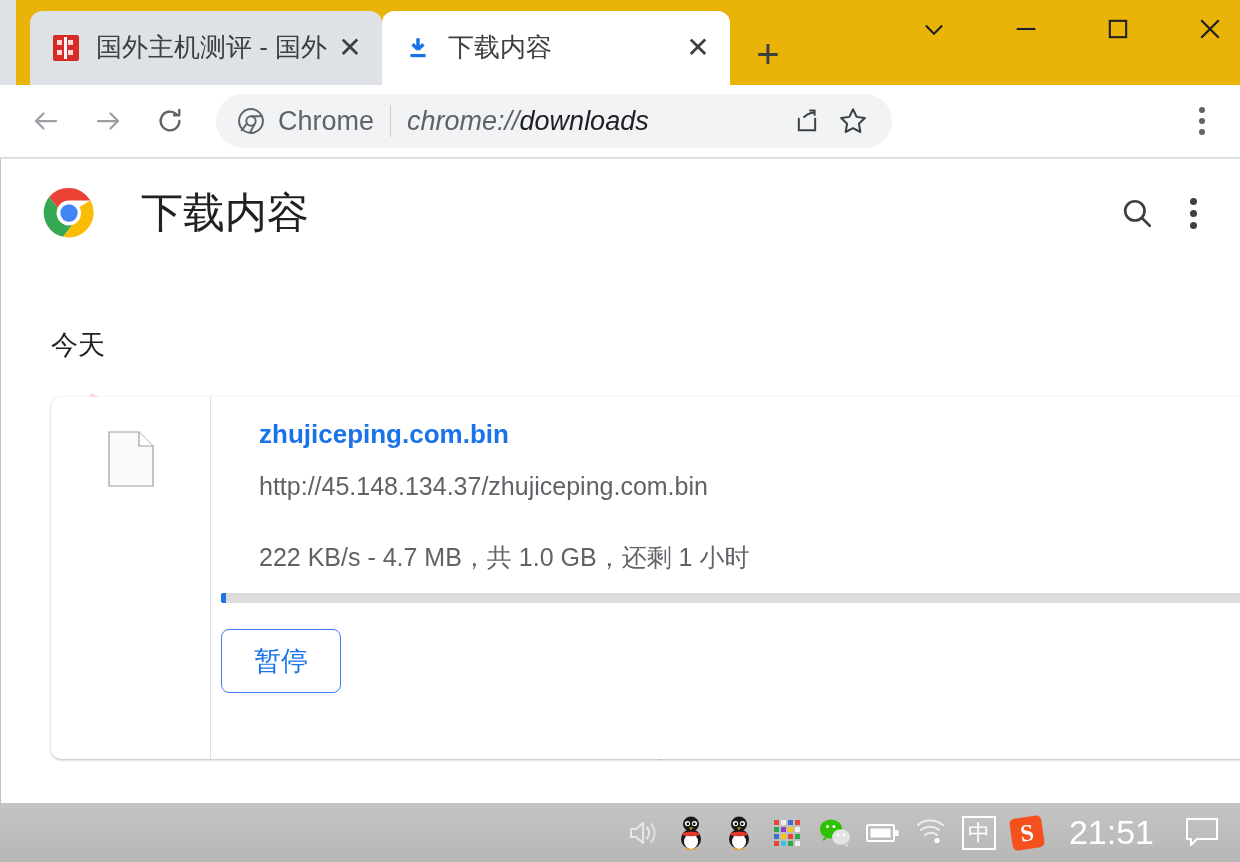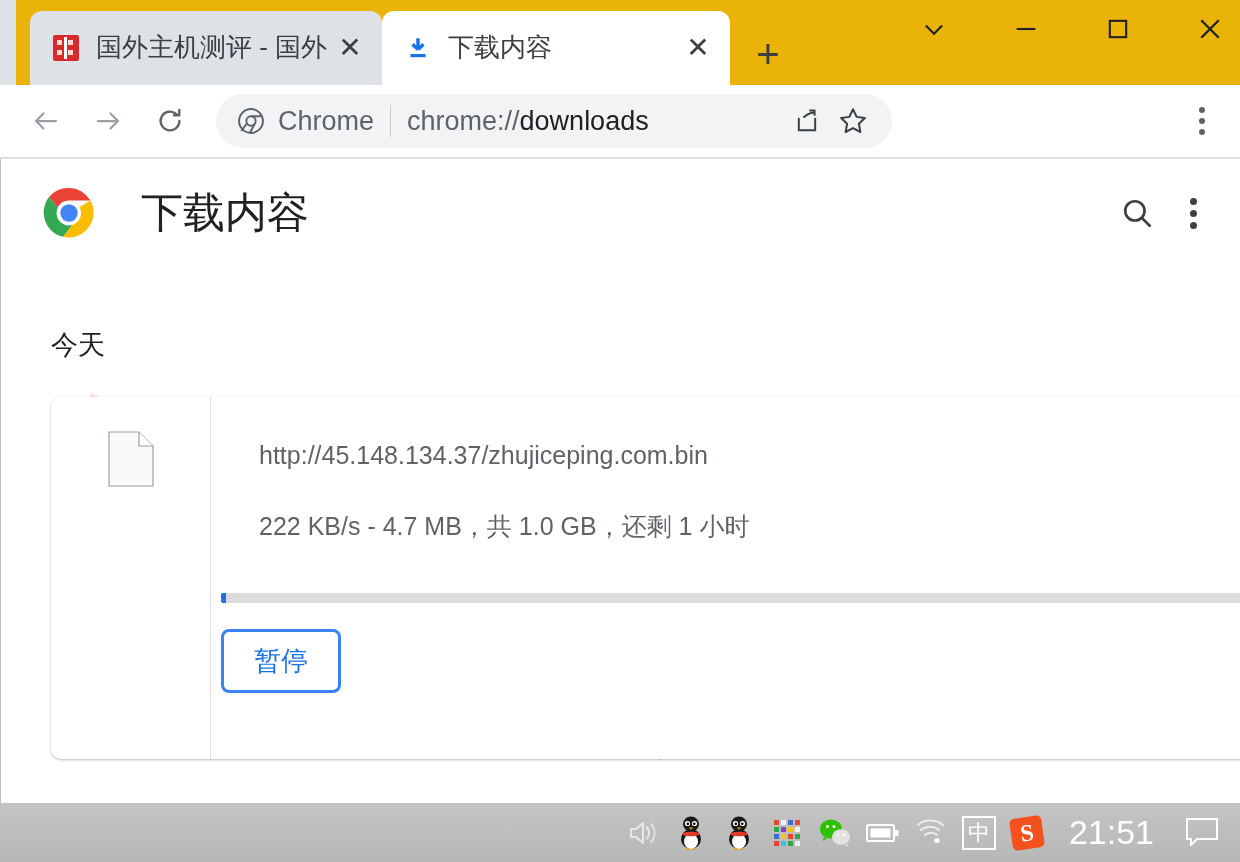--- a/index.html
+++ b/index.html
@@ -138,20 +138,21 @@
     margin-left: 16px;
     width: 1px; height: 32px;
     background: #c9cbcd;
     flex: 0 0 auto;
   }
   .omni-url {
     margin-left: 16px;
     font-size: 27px;
     color: #202124;
     white-space: nowrap;
+    font-style: italic;
   }
   .omni-url .scheme { color: #5f6368; }
   .omni-actions { margin-left: auto; display: flex; align-items: center; }
   .omni-icon-btn {
     width: 46px; height: 46px;
     display: flex; align-items: center; justify-content: center;
     cursor: pointer;
   }
   .toolbar-menu {
     position: absolute; right: 14px; top: 50%;
@@ -280,21 +281,21 @@
   .progress-fill {
     height: 100%; background: #1a73e8; width: 0.5%;
   }
   .dl-actions {
     position: absolute; left: 10px; top: 232px;
     display: flex; gap: 20px;
   }
   .dl-btn {
     min-width: 120px; height: 64px;
     padding: 0 26px;
-    border: 3px solid #3b82f6;
+    border: 1px solid #3b82f6;
     border-radius: 8px;
     background: #ffffff;
     color: #1a73e8;
     font-size: 27px;
     font-family: "Liberation Sans", "DejaVu Sans", sans-serif;
     cursor: pointer;
     display: flex; align-items: center; justify-content: center;
   }
 
   
@@ -475,20 +476,21 @@
     <div class="date-group">今天</div>
 
     <div class="dl-card">
       <div class="dl-card-left">
         <svg class="file-icon" viewBox="0 0 46 56">
           <path d="M1 1h30l14 14v40H1z" fill="#fafafa" stroke="#9aa0a6" stroke-width="1.2"></path>
           <path d="M31 1v14h14" fill="#ffffff" stroke="#9aa0a6" stroke-width="1.2"></path>
         </svg>
       </div>
       <div class="dl-card-body">
+        <a class="file-name">zhujiceping.com.bin</a>
         <div class="file-url">http://45.148.134.37/zhujiceping.com.bin</div>
         <div class="file-status">222 KB/s - 4.7 MB，共 1.0 GB，还剩 1 小时</div>
         <div class="progress-track">
           <div class="progress-fill" style="width: 0.47%;"></div>
         </div>
         <div class="dl-actions">
           <button class="dl-btn">暂停</button>
         </div>
       </div>
     </div>

